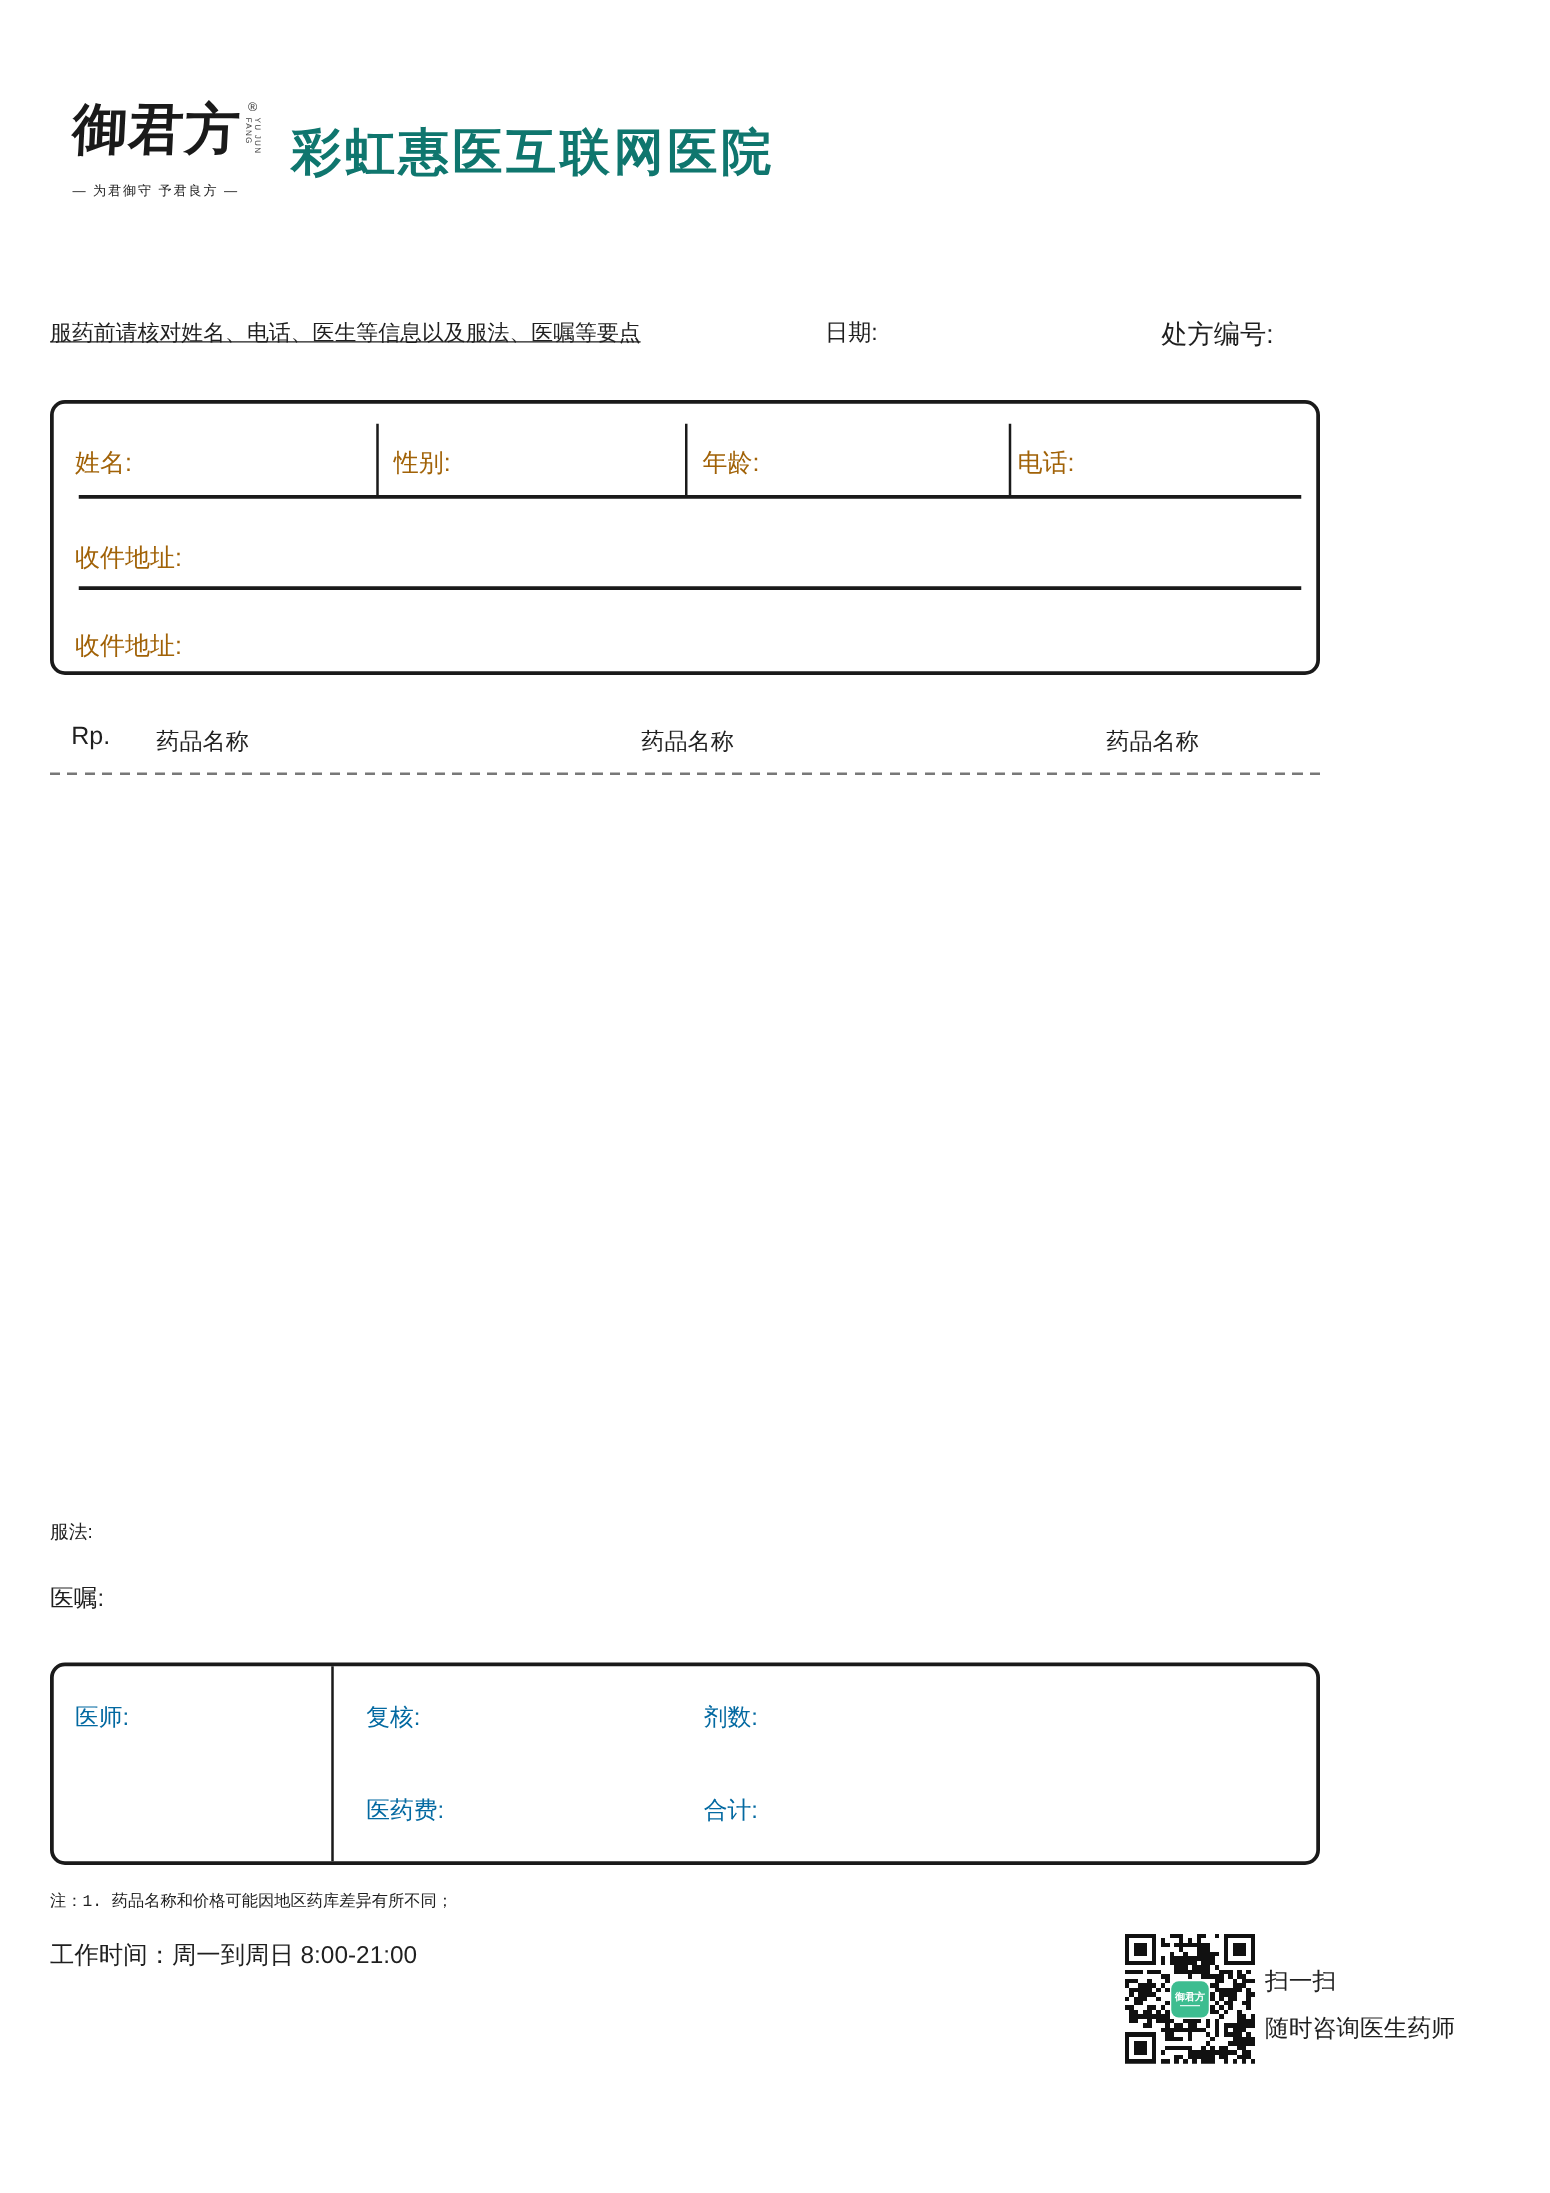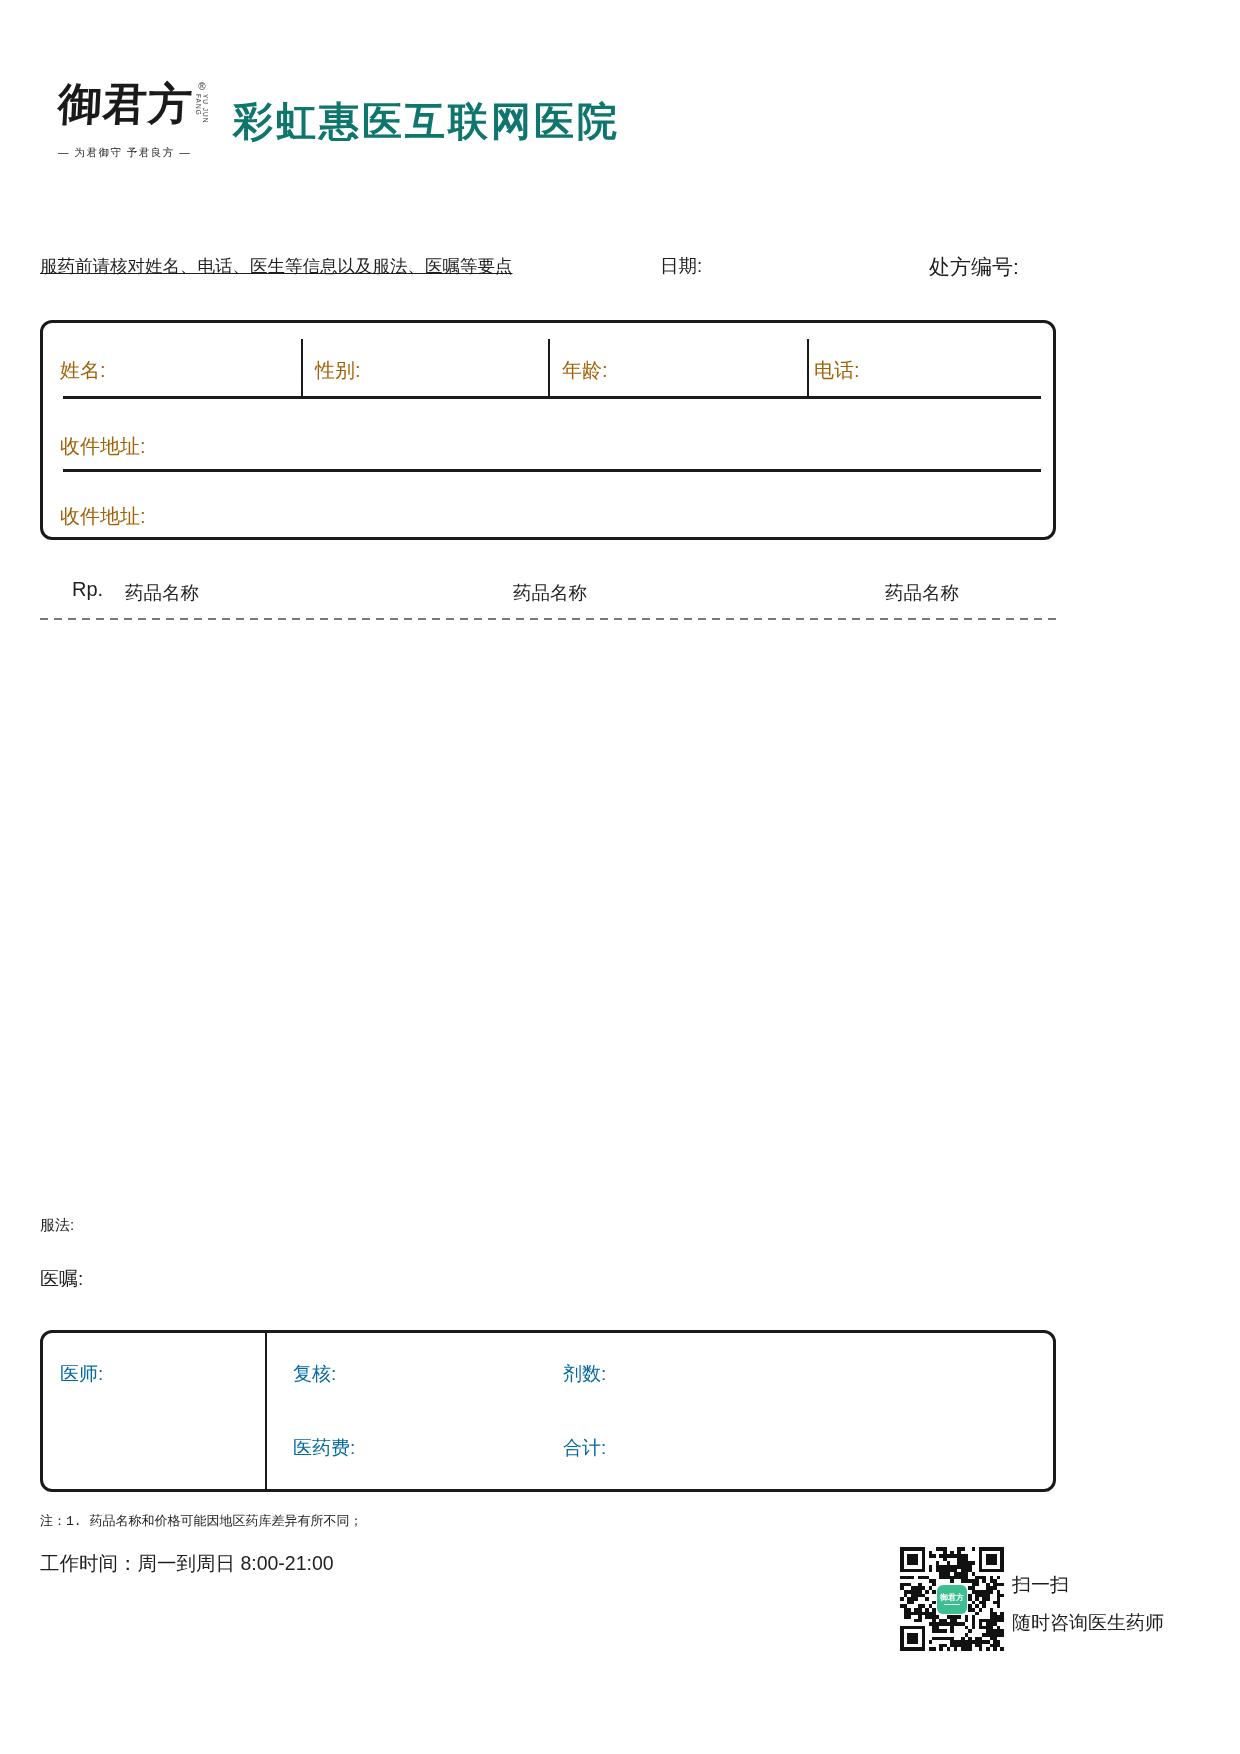--- a/index.html
+++ b/index.html
@@ -41,21 +41,21 @@
   
   .patient-box {
     left:40px; top:320px; width:1010px; height:214px;
     border:3px solid #1a1a1a; border-radius:12px;
   }
   .patient-box .label { position:absolute; font-size:20px; color:#a16207; white-space:nowrap; }
   .vdiv { position:absolute; width:2px; background:#1a1a1a; top:16px; height:59px; }
   .hrule { position:absolute; left:20px; right:12px; height:3px; background:#1a1a1a; }
 
   
-  .rp-label  { left:72px;  top:578px; font-size:20px; }
+  .rp-label  { left:57px;  top:578px; font-size:20px; }
   .drug-col1 { left:125px; top:580px; font-size:18.5px; }
   .drug-col2 { left:513px; top:580px; font-size:18.5px; }
   .drug-col3 { left:885px; top:580px; font-size:18.5px; }
   .dashed-sep {
     left:40px; top:618px; width:1016px; height:2px;
     background:repeating-linear-gradient(90deg,#787878 0 8px,transparent 8px 14px);
   }
 
   
   .usage-label  { left:40px; top:1216px; font-size:15px; }

